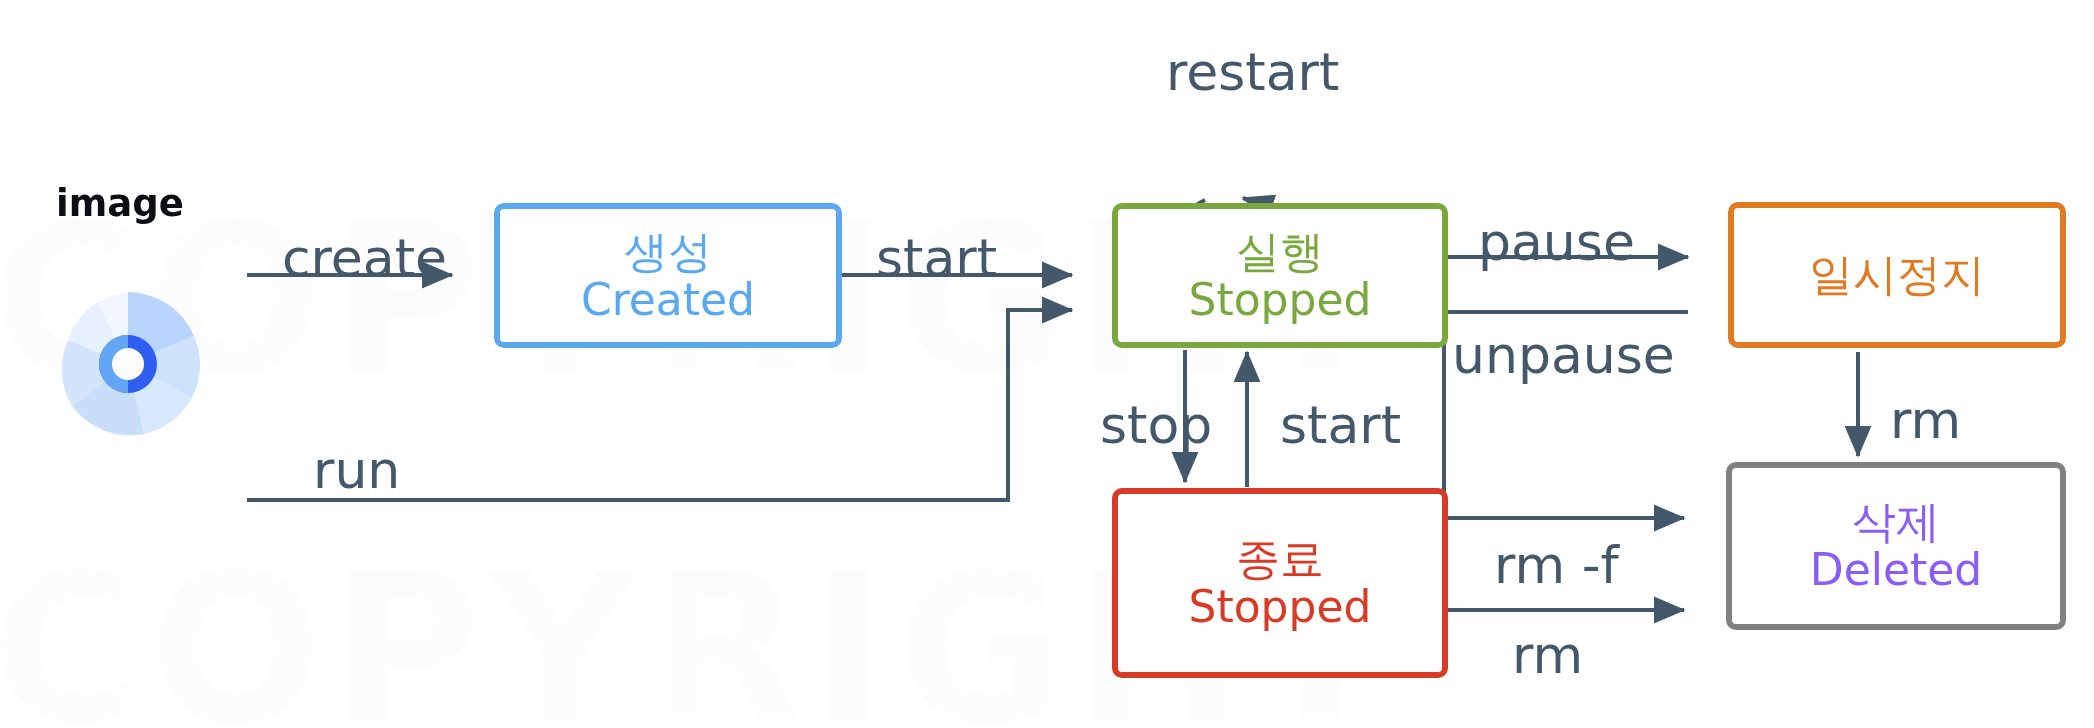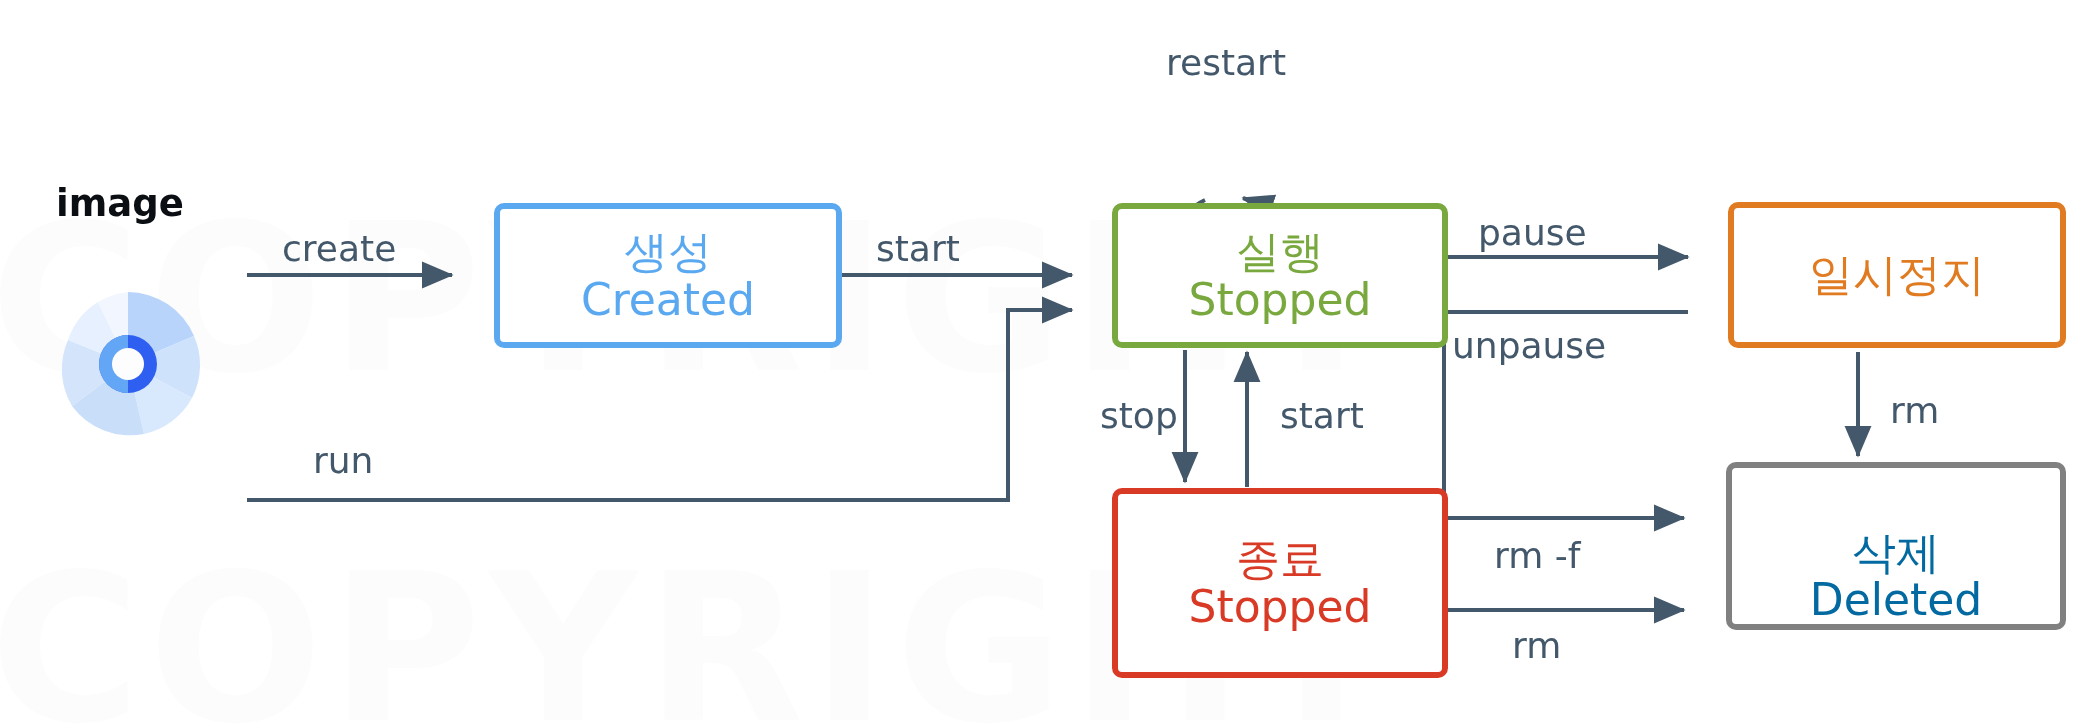--- a/index.html
+++ b/index.html
@@ -16,21 +16,21 @@
     background:#ffffff;
     display:flex;flex-direction:column;
     align-items:center;justify-content:center;
     line-height:1.08;
     margin-left:36px;
   }
   .state-ko{font-size:44px;font-weight:400;}
   .state-en{font-size:44px;font-weight:400;}
 
   .edge-label{
-    position:absolute;color:#44586b;font-size:36px;
+    position:absolute;color:#44586b;font-size:52px;
     white-space:nowrap;font-weight:400;
   }
   .image-label{
     position:absolute;color:#0b0f14;font-size:37px;font-weight:700;
     white-space:nowrap;
   }
   .disc{position:absolute;}
   .wm{
     position:absolute;color:#fcfcfc;font-weight:700;
     font-size:205px;letter-spacing:8px;white-space:nowrap;
@@ -105,21 +105,21 @@
 
   <div class="state-box" style="left:1692px;top:202px;width:338px;height:146px;border-color:#e07b21;color:#e07b21;">
     <span class="state-ko">일시정지</span>
   </div>
 
   <div class="state-box" style="left:1076px;top:488px;width:336px;height:190px;border-color:#d93a26;color:#d93a26;">
     <span class="state-ko">종료</span>
     <span class="state-en">Stopped</span>
   </div>
 
-  <div class="state-box" style="left:1690px;top:462px;width:340px;height:168px;border-color:#808080;color:#0369a1;justify-content:flex-end;">
+  <div class="state-box" style="left:1690px;top:462px;width:340px;height:168px;border-color:#808080;color:#8b5cf6;">
     <span class="state-ko">삭제</span>
     <span class="state-en">Deleted</span>
   </div>
 
   <div class="edge-label" style="left:282px;top:228px;">create</div>
   <div class="edge-label" style="left:313px;top:440px;">run</div>
   <div class="edge-label" style="left:876px;top:228px;">start</div>
   <div class="edge-label" style="left:1166px;top:42px;">restart</div>
   <div class="edge-label" style="left:1478px;top:212px;">pause</div>
   <div class="edge-label" style="left:1452px;top:325px;">unpause</div>

